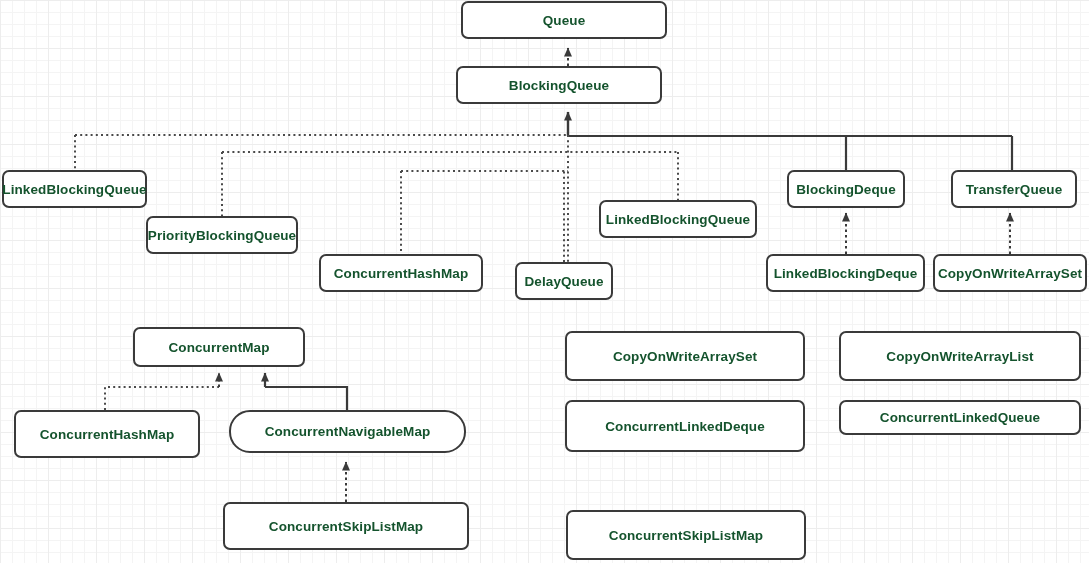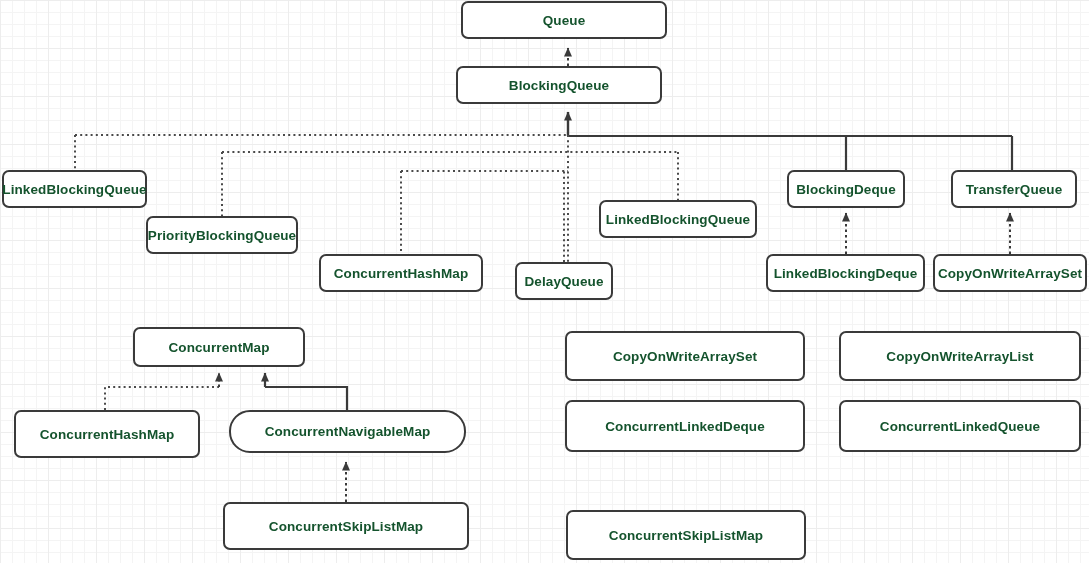--- a/index.html
+++ b/index.html
@@ -170,21 +170,21 @@
       </div>
       <div class="node" style="left: 565px; top: 331px; width: 240px; height: 50px;">
         <span>CopyOnWriteArraySet</span>
       </div>
       <div class="node" style="left: 839px; top: 331px; width: 242px; height: 50px;">
         <span>CopyOnWriteArrayList</span>
       </div>
       <div class="node" style="left: 565px; top: 400px; width: 240px; height: 52px;">
         <span>ConcurrentLinkedDeque</span>
       </div>
-      <div class="node" style="left: 839px; top: 400px; width: 242px; height: 52px;">
+      <div class="node" style="left: 839px; top: 400px; width: 242px; height: 35px;">
         <span>ConcurrentLinkedQueue</span>
       </div>
       <div class="node" style="left: 566px; top: 510px; width: 240px; height: 50px;">
         <span>ConcurrentSkipListMap</span>
       </div>
     </div>
 
 </div>
 
 </body></html>

